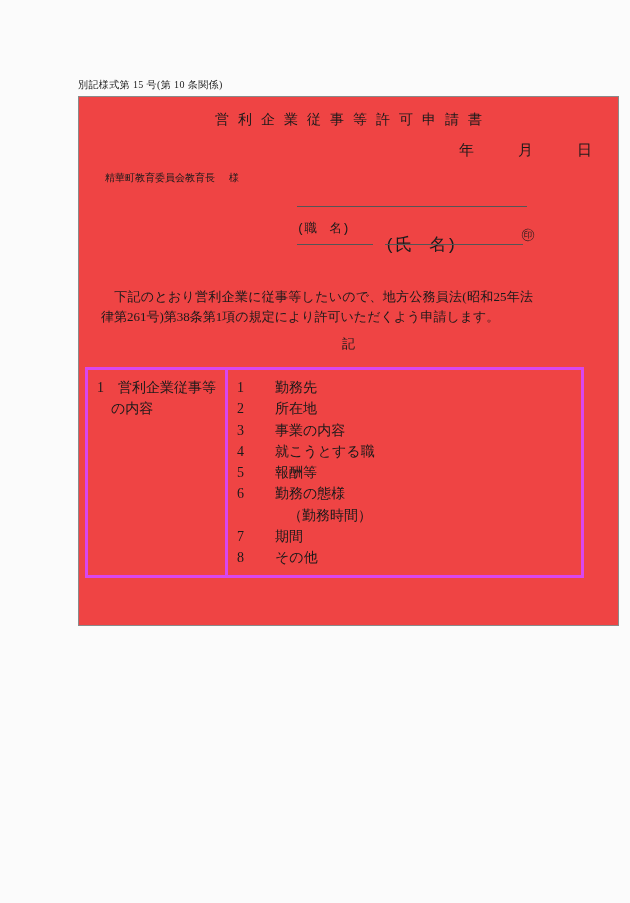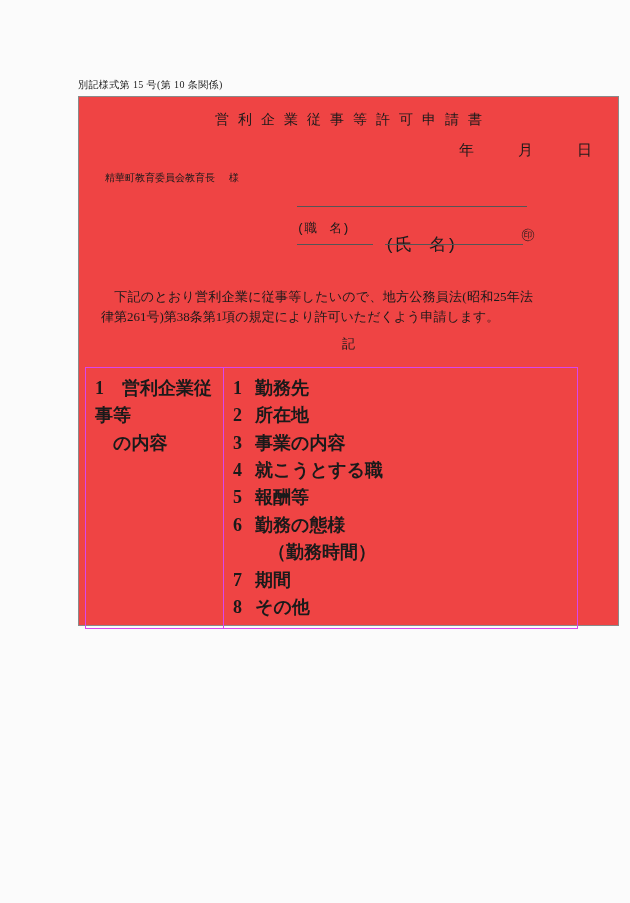--- a/index.html
+++ b/index.html
@@ -162,26 +162,25 @@
   
   .form-table {
     position: absolute;
     left: 6px;
     top: 270px;
     width: 456px;
     border-collapse: collapse;
     table-layout: fixed;
   }
   .form-table td {
-    border: 1px solid #d946ef;
+    border: 3px solid #d946ef;
     vertical-align: top;
     padding: 7px 8px 7px 9px;
-    font-size: 18px;
+    font-size: 14px;
     line-height: 1.52;
-    font-weight: bold;
   }
   .col-label { width: 120px; }
   .col-content { width: 336px; }
 
   .row-1 .col-content { height: 132px; }
   .row-2 .col-content { height: 36px; }
   .row-3 .col-content { height: 36px; }
 
   .label-wrap {
     white-space: pre-line;
@@ -197,21 +196,21 @@
   }
   .item-list li {
     display: flex;
     line-height: 1.52;
     white-space: nowrap;
   }
   .item-list li .num {
     width: 22px;
     flex: 0 0 22px;
   }
-  .item-list li .txt { flex: 1 1 auto; }
+  .item-list li .txt { flex: 1 1 auto; margin-left: 16px; }
   .item-list li.sub .num { visibility: hidden; }
   .item-list li.sub .txt { padding-left: 13px; }
 </style>
 </head>
 <body>
 
 <div class="form-number">別記様式第 15 号(第 10 条関係)</div>
 
 <div class="page-frame">
 

